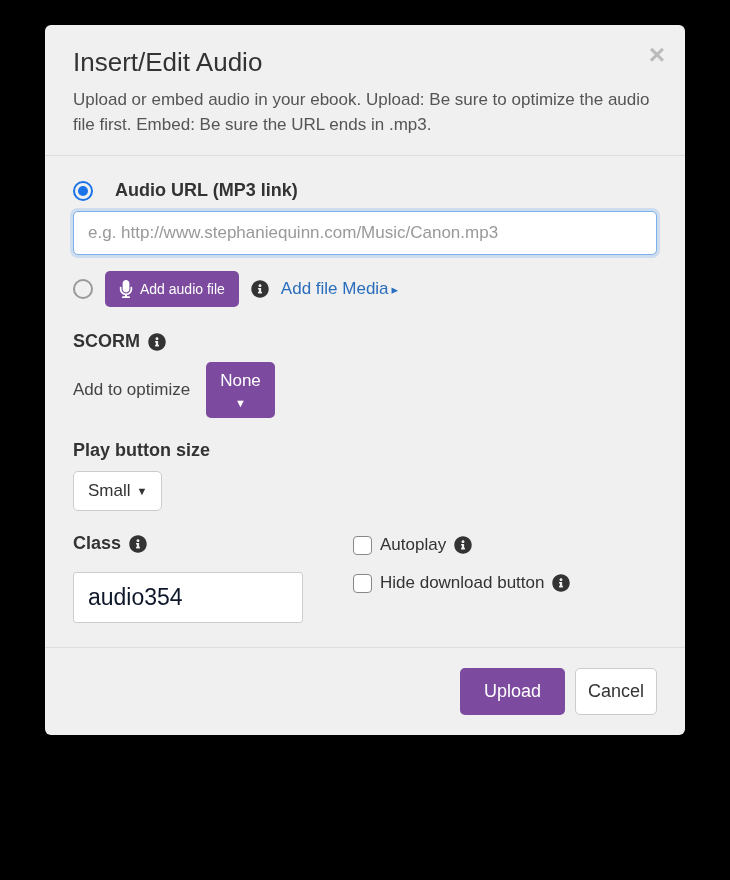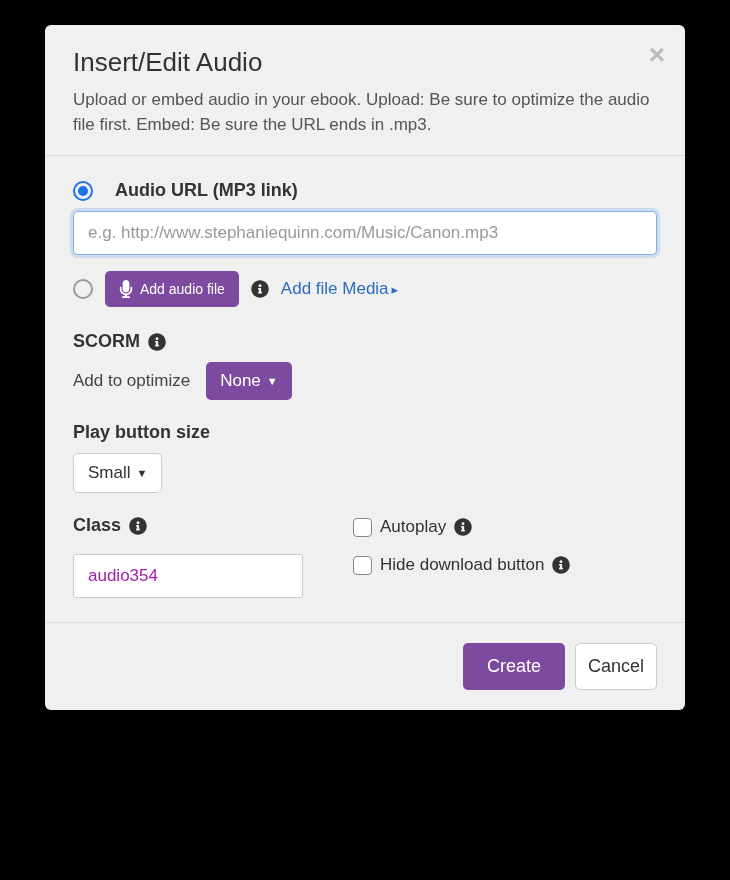--- a/index.html
+++ b/index.html
@@ -172,20 +172,21 @@
       background: #7c4a9e;
       color: #fff;
       border: none;
       padding: 9px 14px;
       border-radius: 5px;
       font-size: 17px;
       cursor: pointer;
       display: inline-flex;
       align-items: center;
       gap: 6px;
+      flex-direction: column;
     }
     .caret-down {
       font-size: 11px;
     }
     .dropdown-white {
       background: #fff;
       color: #333;
       border: 1px solid #ccc;
       padding: 9px 14px;
       border-radius: 5px;
@@ -205,25 +206,25 @@
     .col-left {
       flex: 0 0 auto;
     }
     .col-right {
       flex: 1;
       padding-top: 2px;
     }
     .text-input {
       width: 230px;
       padding: 11px 14px;
-      font-size: 17px;
+      font-size: 23px;
       border: 1px solid #ccc;
       border-radius: 3px;
       background: #fff;
-      color: #a21caf;
+      color: #0f172a;
       margin-top: 8px;
     }
     .checkbox-row {
       display: flex;
       align-items: center;
       gap: 8px;
       margin-bottom: 18px;
       font-size: 17px;
       color: #333;
     }
@@ -357,16 +358,16 @@
                 <path d="M256 8C119 8 8 119 8 256s111 248 248 248 248-111 248-248S393 8 256 8zm0 110c23.2 0 42 18.8 42 42s-18.8 42-42 42-42-18.8-42-42 18.8-42 42-42zm56 254c0 6.6-5.4 12-12 12h-88c-6.6 0-12-5.4-12-12v-24c0-6.6 5.4-12 12-12h12v-64h-12c-6.6 0-12-5.4-12-12v-24c0-6.6 5.4-12 12-12h64c6.6 0 12 5.4 12 12v100h12c6.6 0 12 5.4 12 12v24z"></path>
               </svg>
           </span>
         </div>
       </div>
     </div>
 
   </div>
 
   <div class="modal-footer">
-    <button class="btn-create">Create</button>
+    <button class="btn-create">Upload</button>
     <button class="btn-cancel">Cancel</button>
   </div>
 </div>
 
 </body></html>

